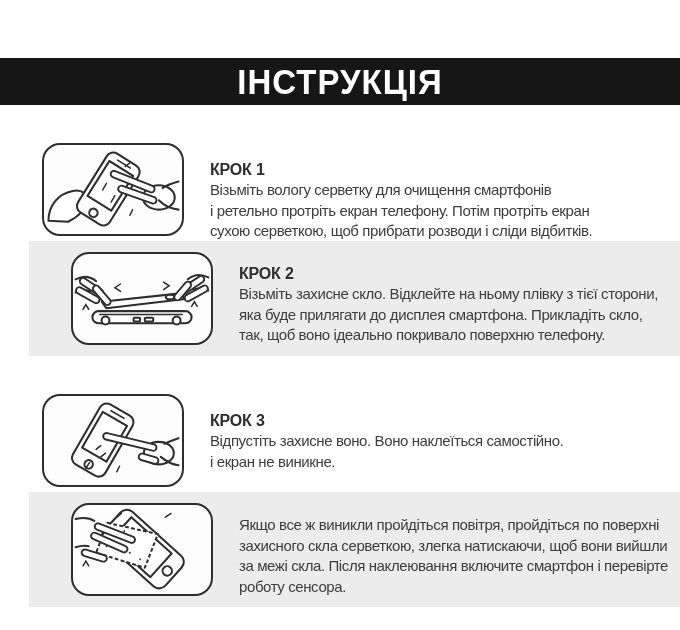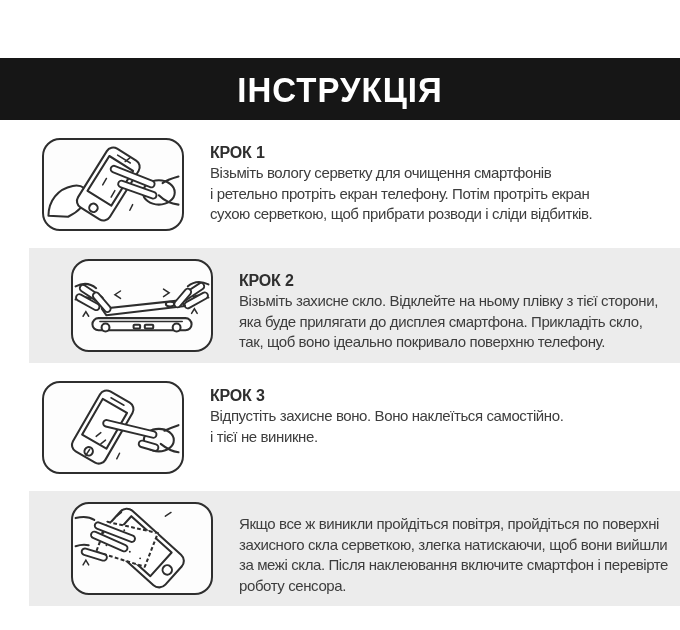--- a/index.html
+++ b/index.html
@@ -4,28 +4,28 @@
 <style>
   html,body{margin:0;padding:0;}
   body{
     width:680px;height:630px;background:#ffffff;overflow:hidden;
     font-family:"Liberation Sans","DejaVu Sans",sans-serif;
     -webkit-font-smoothing:antialiased;
   }
   .page{width:680px;height:630px;position:relative;background:#ffffff;}
   .top-space{height:58px;background:#ffffff;}
   .banner{
-    height:62px;background:#161616;display:flex;align-items:center;justify-content:center;
+    height:47px;background:#161616;display:flex;align-items:center;justify-content:center;
   }
   .banner-title{
     color:#ffffff;font-size:33px;font-weight:bold;letter-spacing:1px;
     transform:scaleY(1.08);line-height:1;
   }
   .step-row{display:flex;width:680px;}
-  .step-row.h120{height:128px;}
+  .step-row.h120{height:104px;margin-top:32px;}
   .step-row.h115{height:115px;}
   .step-row.alt{background:#ececec;margin-left:29px;}
   .fig-col{width:210px;display:flex;align-items:center;justify-content:flex-start;flex:none;}
   .fig-box{
     margin-left:42px;width:142px;height:93px;box-sizing:border-box;
     border:2.5px solid #2e2e2e;border-radius:18px;background:#fdfdfd;
     display:flex;align-items:center;justify-content:center;overflow:hidden;
   }
   .fig-box svg{width:136px;height:87px;display:block;}
   .text-col{flex:1;padding-top:23px;overflow:hidden;}
@@ -146,21 +146,21 @@
           <line class="fw" x1="114" y1="54" x2="64" y2="42"></line>
           <line class="fd" x1="116" y1="68" x2="102" y2="64"></line>
           <line class="fw" x1="116" y1="68" x2="102" y2="64"></line>
           <path class="thin" d="M58,52 l-5,4 M63,60 l-5,4 M46,70 l-4,6 M78,74 l-3,6"></path>
         </svg>
       </div>
     </div>
     <div class="text-col">
       <div class="step-heading">КРОК 3</div>
       <div class="step-line">Відпустіть захисне воно. Воно наклеїться самостійно.</div>
-      <div class="step-line">і тієї не виникне.</div>
+      <div class="step-line">і екран не виникне.</div>
     </div>
   </div>
 
   <div class="step-row h115 alt">
     <div class="fig-col">
       <div class="fig-box">
         <svg viewBox="0 0 142 93">
           <g transform="rotate(-48 72 46)">
             <rect class="sf" x="50" y="2" width="44" height="88" rx="9"></rect>
             <rect class="sf" x="55" y="14" width="34" height="58"></rect>

